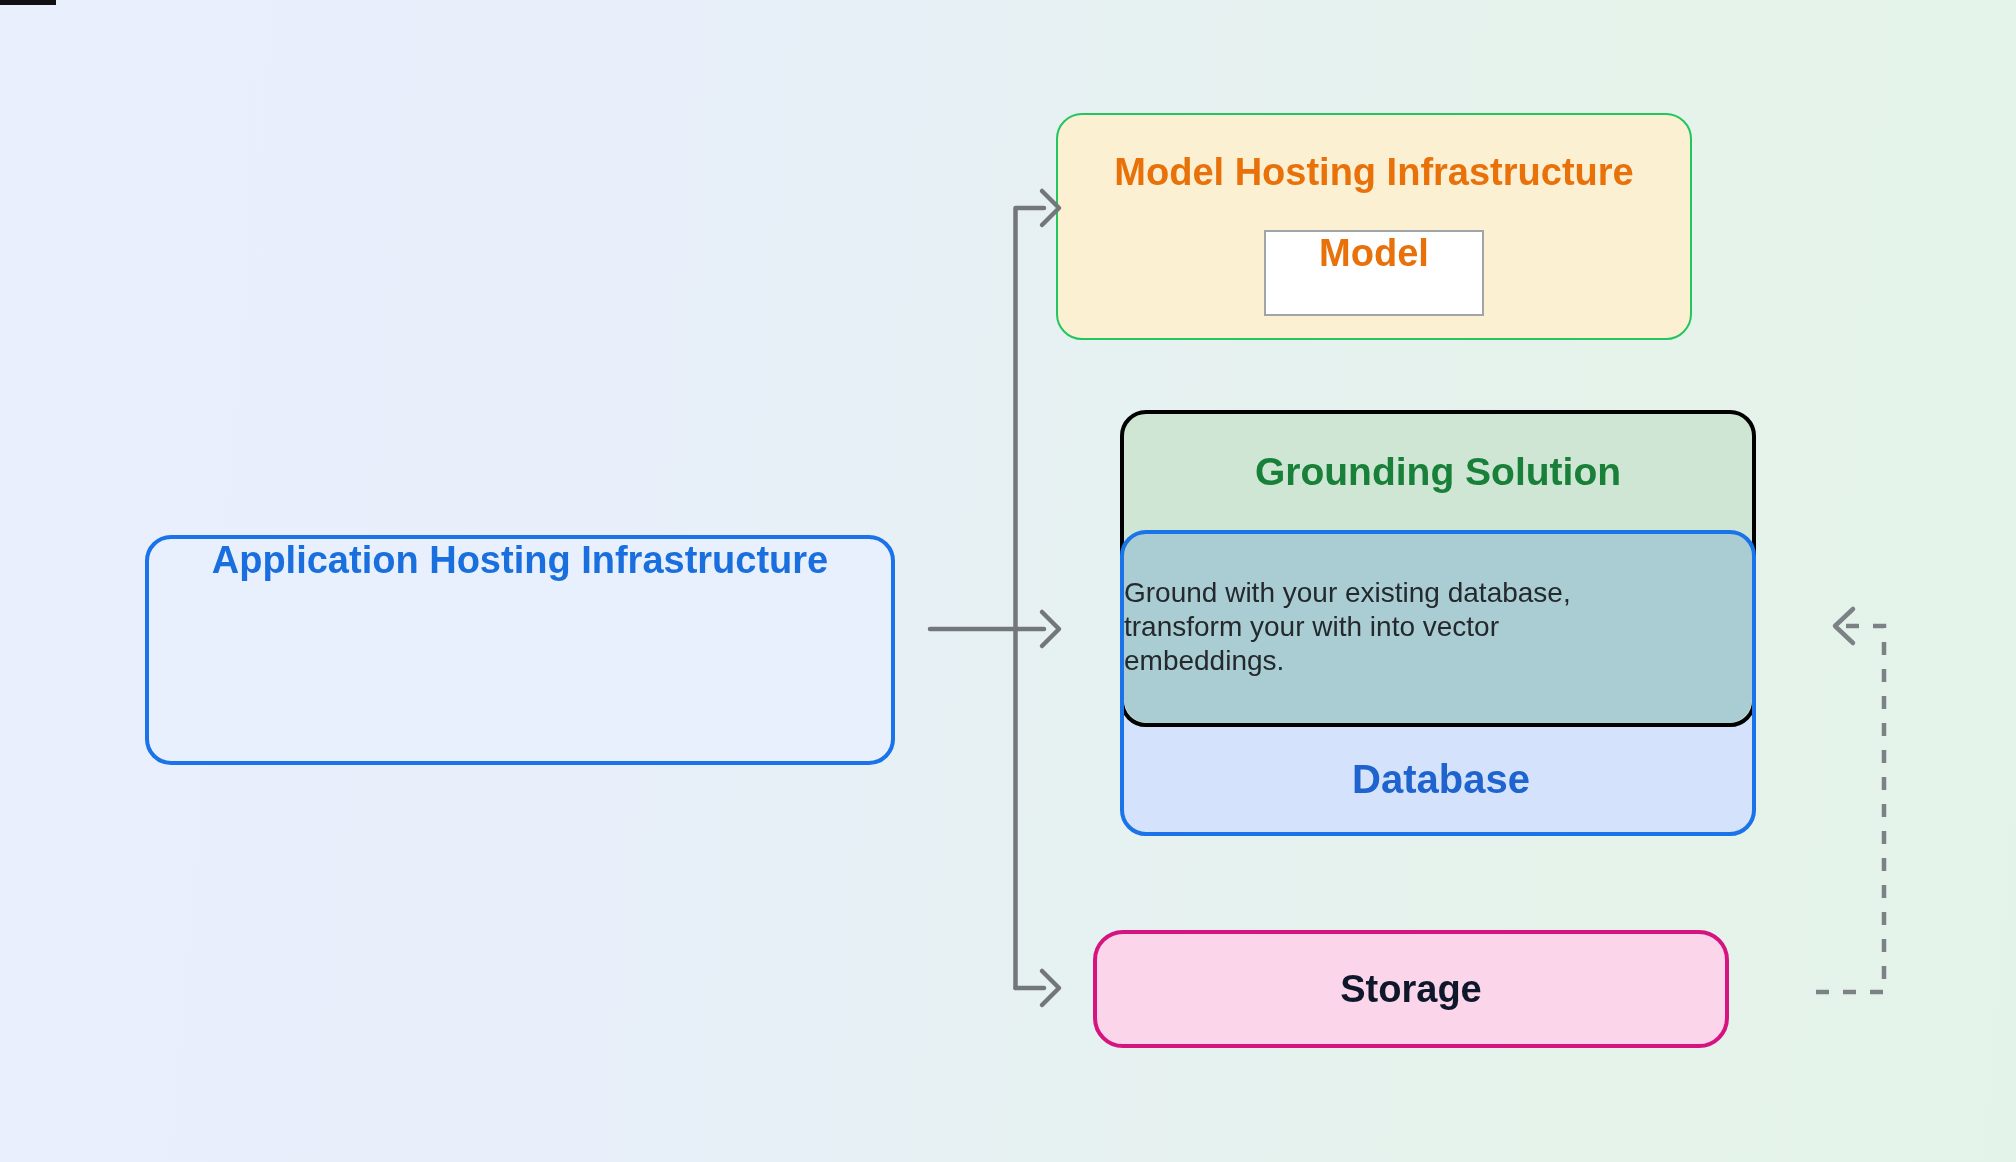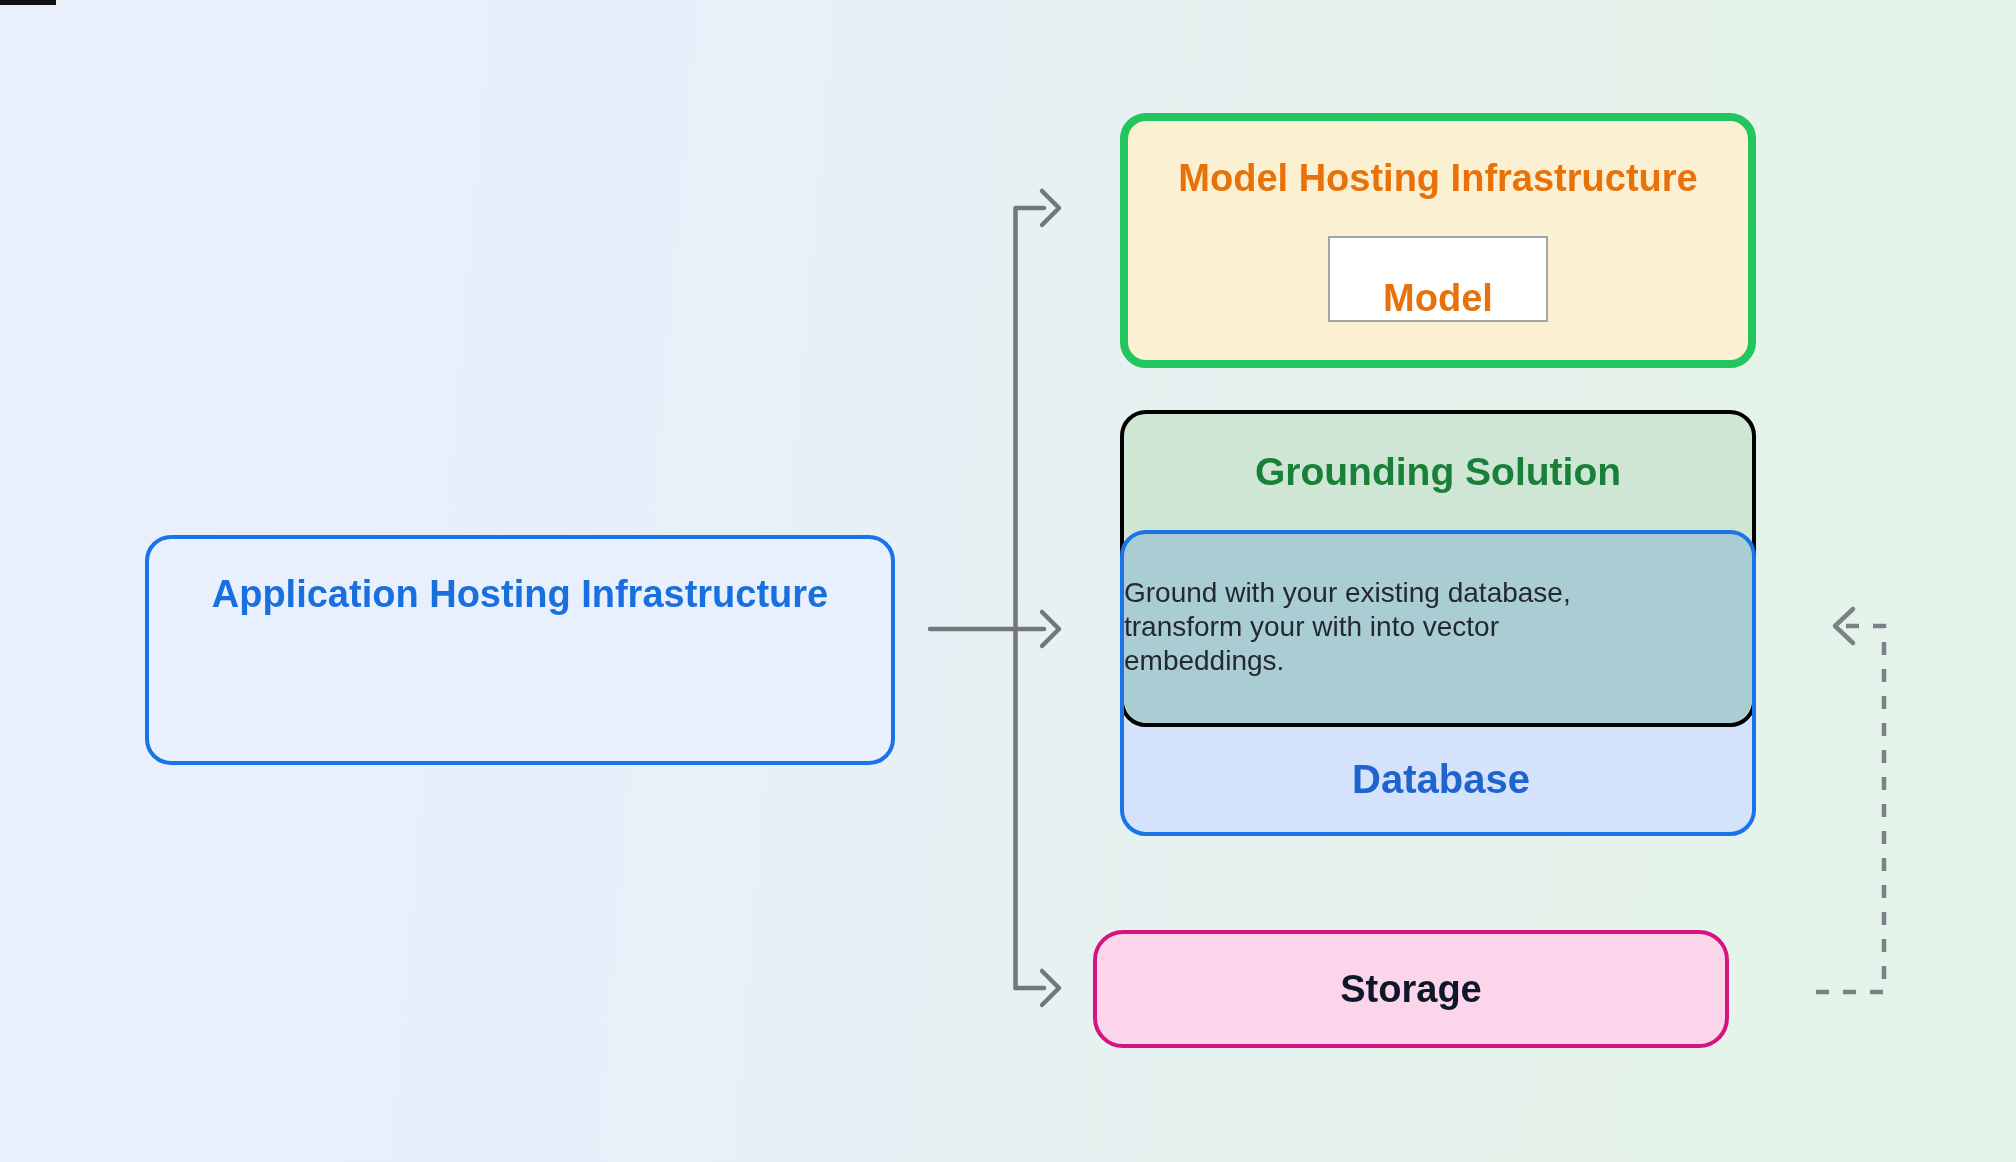--- a/index.html
+++ b/index.html
@@ -8,31 +8,31 @@
     font-family:"Liberation Sans", sans-serif;
     background:linear-gradient(95deg,#e9effc 0%,#e8effb 30%,#e6f1f1 55%,#e5f3ea 80%,#e4f3ea 100%);
     position:relative;overflow:hidden;
   }
   .abs{position:absolute;box-sizing:border-box;}
   .corner-artifact{left:0;top:0;width:56px;height:5px;background:#111;z-index:9;}
 
   
   .app-box{left:145px;top:535px;width:750px;height:230px;
     background:#e8effd;border:4px solid #1a73e8;border-radius:26px;z-index:2;}
-  .app-box .node-title{margin-top:34px;text-align:center;
+  .app-box .node-title{text-align:center;
     font-size:38px;font-weight:bold;color:#1a6fde;}
   .inner-chip{position:absolute;left:50%;transform:translateX(-50%);
     background:#ffffff;border:2px solid #a0a5aa;
-    display:flex;align-items:flex-end;justify-content:center;}
+    display:flex;align-items:flex-start;justify-content:center;}
   .app-box .inner-chip{top:111px;width:317px;height:82px;
     font-size:37px;font-weight:bold;color:#1a6fde;}
 
   
-  .model-box{left:1120px;top:113px;width:636px;height:255px;
-    background:#fcf0d2;border:8px solid #22c55e;border-radius:26px;z-index:2;}
+  .model-box{left:1056px;top:113px;width:636px;height:227px;
+    background:#fcf0d2;border:2px solid #22c55e;border-radius:26px;z-index:2;}
   .model-box .node-title{margin-top:36px;text-align:center;
     font-size:38px;font-weight:bold;color:#e8710a;}
   .model-box .inner-chip{top:115px;width:216px;height:82px;
     font-size:38px;font-weight:bold;color:#e8710a;}
 
   
   .db-fill{left:1120px;top:530px;width:636px;height:306px;
     background:#d4e2fb;border-radius:26px;z-index:1;}
   .grounding-box{left:1120px;top:410px;width:636px;height:317px;
     background:#cfe6d5;border:4px solid #000000;border-radius:26px;

